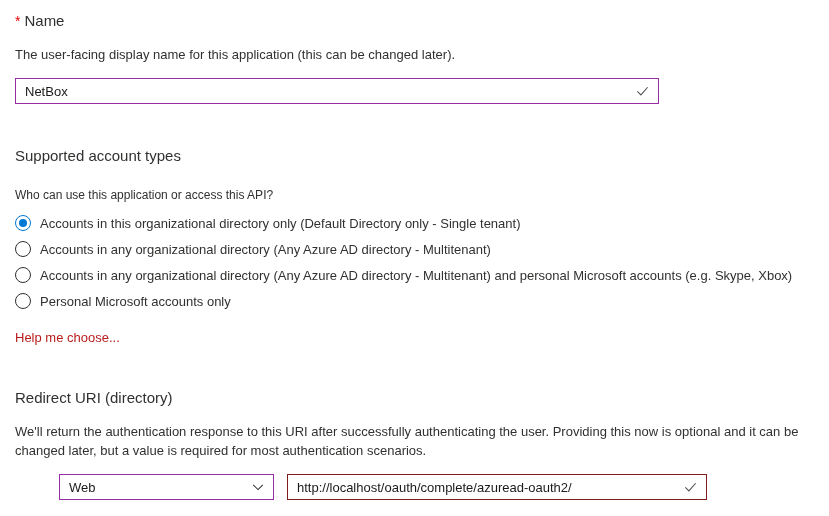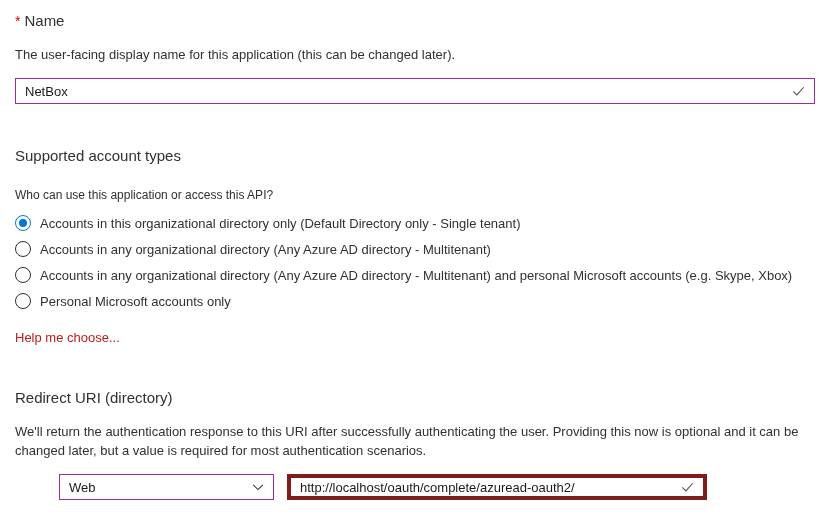--- a/index.html
+++ b/index.html
@@ -29,21 +29,21 @@
 
   .text-input-wrap {
     position: relative;
     margin-top: 14px;
     height: 26px;
     border: 1px solid #962da5;
     background: #fff;
     display: flex;
     align-items: center;
   }
-  .text-input-wrap.full { width: 800px; }
+  .text-input-wrap.full { width: 644px; }
   .text-input {
     border: none; outline: none;
     font-family: "Liberation Sans", sans-serif;
     font-size: 13px;
     color: #1b1a19;
     padding: 0 26px 0 9px;
     width: 100%;
     height: 100%;
     background: transparent;
   }
@@ -136,21 +136,21 @@
   }
   .select-value {
     font-size: 13px;
     padding-left: 9px;
     color: #1b1a19;
   }
   .uri-input-wrap {
     position: relative;
     width: 420px;
     height: 26px;
-    border: 4px solid #7f1d1d;
+    border: 1px solid #7f1d1d;
     display: flex;
     align-items: center;
     background: #fff;
   }
 </style>
 </head>
 <body>
 
 <div class="page">
 

